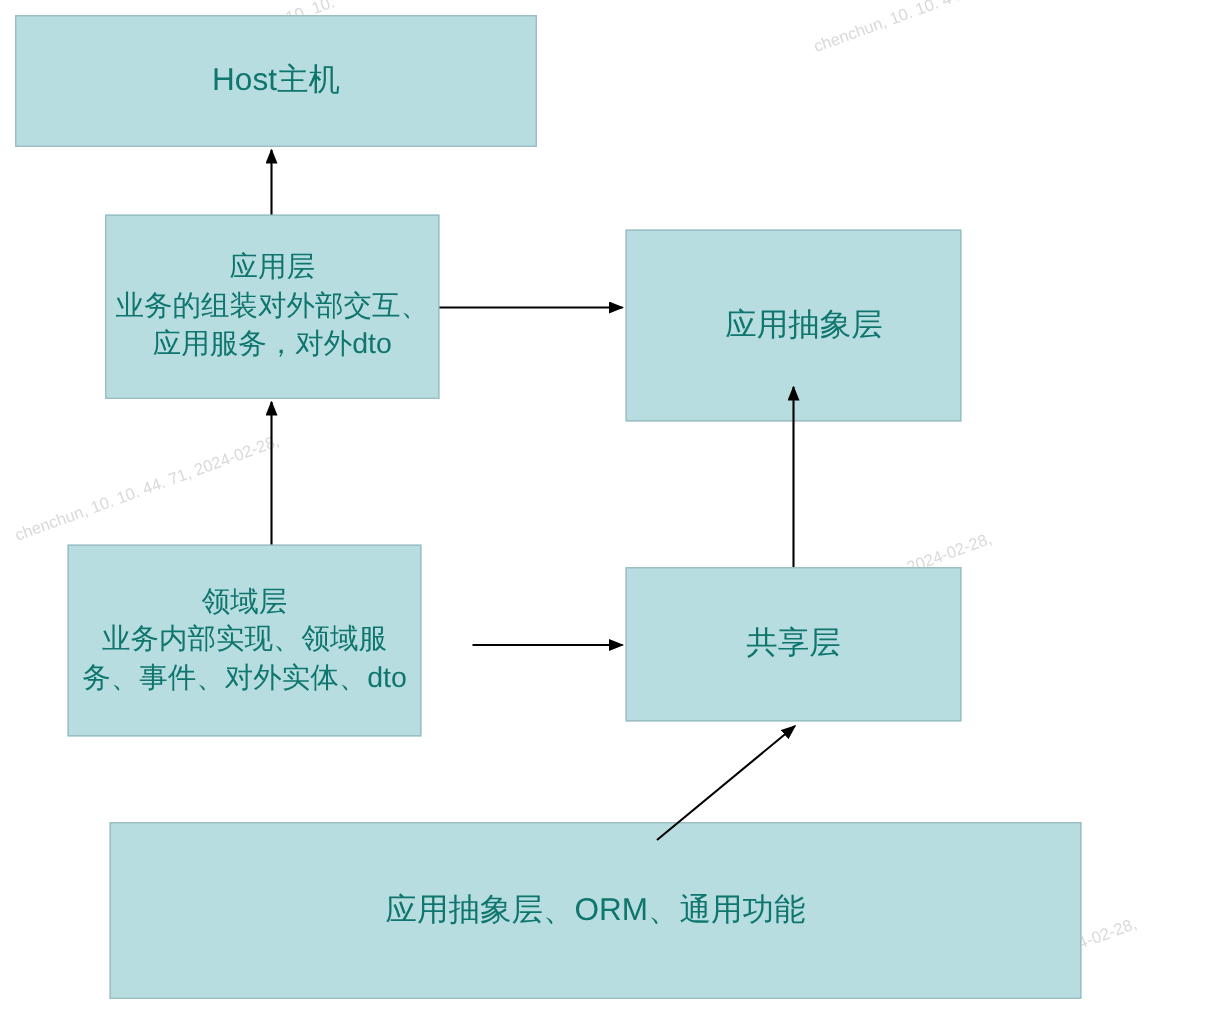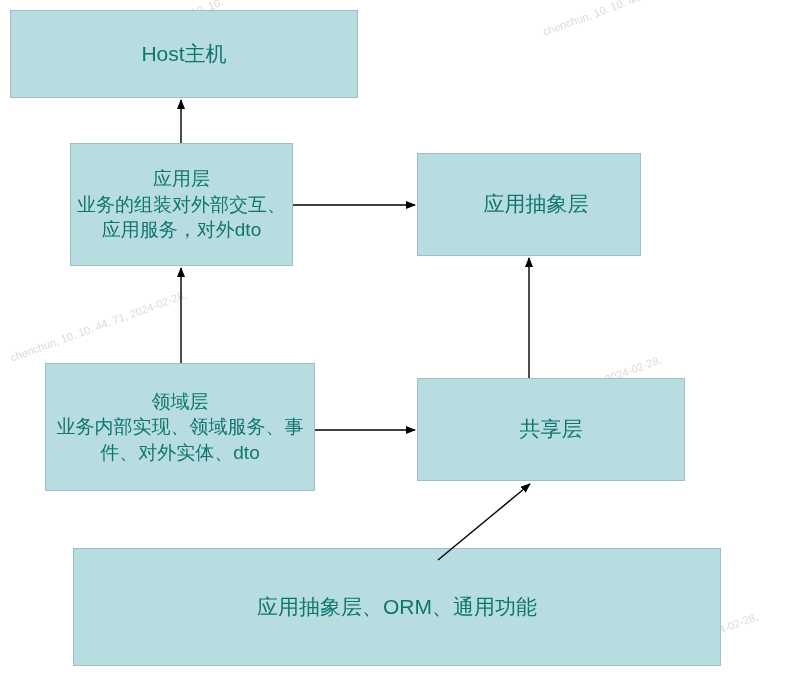--- a/index.html
+++ b/index.html
@@ -47,23 +47,23 @@
     position: absolute;
     color: #d9d9d9;
     font-size: 11px;
     white-space: pre;
     pointer-events: none;
     user-select: none;
   }
   
   #box-host        { left: 10px;  top: 10px;  width: 348px; height: 88px;  font-size: 21px; }
   #box-app         { left: 70px;  top: 143px; width: 223px; height: 123px; font-size: 19px; }
-  #box-appabs      { left: 417px; top: 153px; width: 224px; height: 103px; font-size: 21px; padding-left: 20px; }
-  #box-domain      { left: 45px;  top: 363px; width: 270px; height: 128px; font-size: 19px; }
-  #box-shared      { left: 417px; top: 378px; width: 268px; height: 103px; font-size: 21px; }
+  #box-appabs      { left: 417px; top: 153px; width: 224px; height: 128px; font-size: 21px; padding-left: 20px; }
+  #box-domain      { left: 45px;  top: 363px; width: 236px; height: 128px; font-size: 19px; }
+  #box-shared      { left: 417px; top: 378px; width: 224px; height: 103px; font-size: 21px; }
   #box-infra       { left: 73px;  top: 548px; width: 648px; height: 118px; font-size: 21px; }
 </style>
 </head>
 <body>
 
 <div id="canvas">
 
   <div>
     <div class="wm" style="left:140px; top:10px; transform:rotate(-20deg);">chenchun, 10. 10.
 14:27</div>

